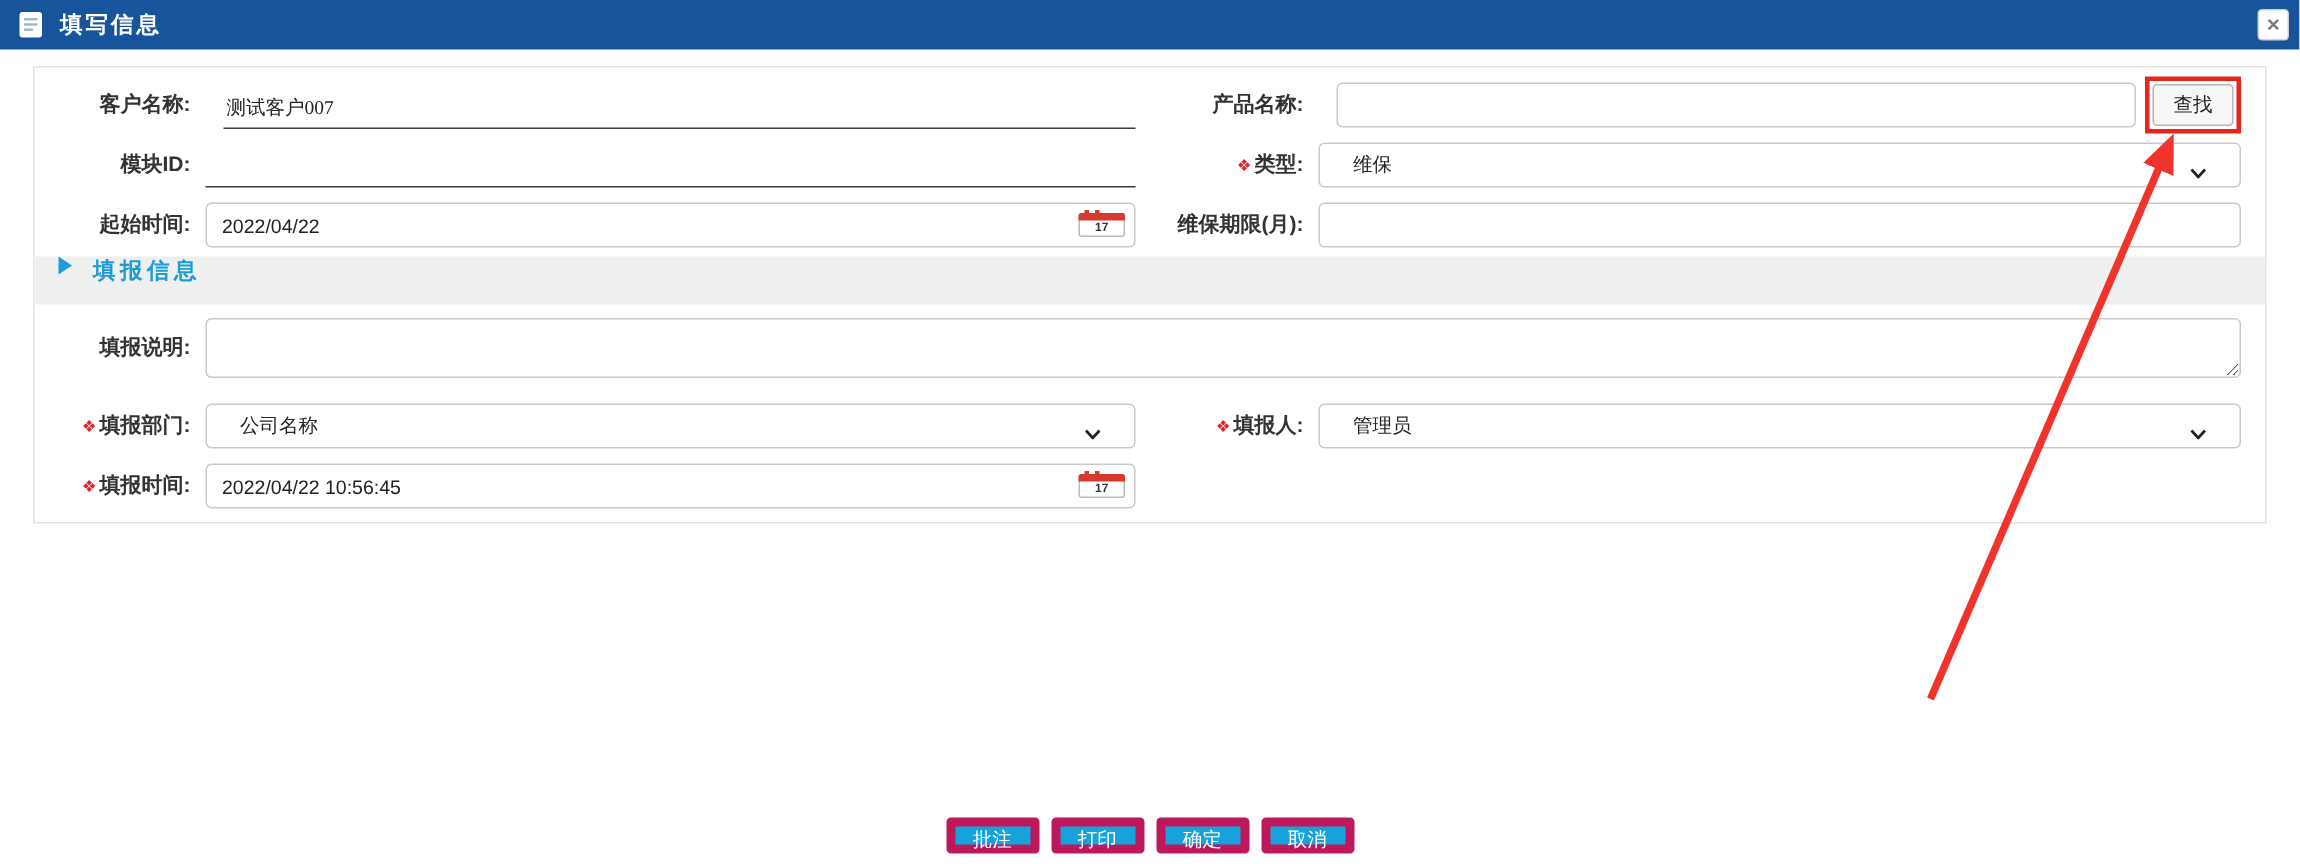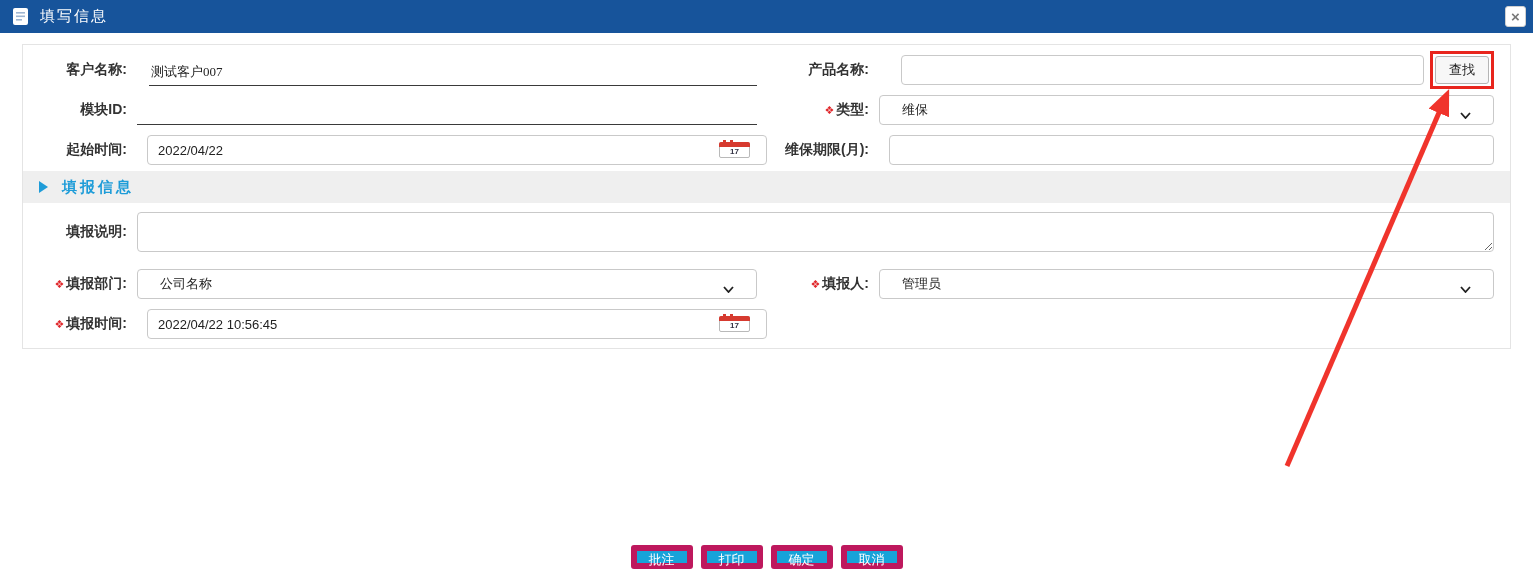--- a/index.html
+++ b/index.html
@@ -9,21 +9,21 @@
     background:#ffffff; font-family:"Liberation Sans", sans-serif;
   }
 
   
   .titlebar {
     position:absolute; top:0; left:0; width:1533px; height:33px;
     background:#17549b; display:flex; align-items:center; padding:0 12px;
   }
   .doc-icon { width:17px; height:19px; display:inline-block; flex:none; }
   .titlebar .title {
-    color:#ffffff; font-size:15px; font-weight:normal; margin-left:11px; letter-spacing:2px;
+    color:#ffffff; font-size:15px; font-weight:bold; margin-left:11px; letter-spacing:2px;
   }
   .close-btn {
     position:absolute; right:7px; top:6px; width:21px; height:21px;
     background:#ffffff; border:1px solid #d0d0d0; border-radius:3px;
     padding:0; cursor:pointer; display:flex; align-items:center; justify-content:center;
   }
   .close-btn span { color:#7a7a7a; font-weight:bold; font-size:15px; line-height:1; }
 
   
   .panel {
@@ -31,21 +31,21 @@
     border:1px solid #e4e4e4; background:#ffffff;
   }
   .row { position:absolute; display:flex; align-items:center; }
   .half-l { left:8px;  width:726px; }
   .half-r { left:744px; width:727px; }
   .r1 { top:8px;   height:34px;gap:12px; }
   .r2 { top:49px;  height:32px; }
   .r3 { top:88px;  height:34px; }
   .band {
     top:126px; height:32px; left:0; width:100%;
-    background:#efefef; display:flex; align-items:center; padding-left:16px;
+    background:#efefef; display:flex; align-items:flex-start; padding-left:16px;
   }
   .r4 { top:164px; height:45px; }
   .r5 { top:223px; height:32px; }
   .r6 { top:263px; height:32px; }
 
   .lbl {
     flex:none; display:flex; justify-content:flex-end; align-items:center;
     font-size:14px; font-weight:bold; color:#333333; white-space:nowrap;
   }
   .half-l > .lbl { width:96px; }
@@ -57,21 +57,20 @@
 
   .underline-input {
     width:100%; border:none; border-bottom:1px solid #3a3a3a; border-radius:0;
     font-size:13px; color:#222; padding:4px 2px 5px 2px; outline:none; background:transparent;
     font-family:Liberation Serif, serif;
   }
   .box-input {
     width:100%; height:30px; border:1px solid #c9c9c9; border-radius:4px;
     font-size:13px; color:#222; padding:0 10px; outline:none; background:#fff;
     font-family:"Liberation Sans", sans-serif;
-    margin-left:10px;
   }
   .datebox { position:relative; width:100%; }
   .datebox .box-input { padding-right:32px; }
   .cal {
     position:absolute; right:7px; top:50%; transform:translateY(-50%);
     width:31px; height:16px; background:#ffffff; border:1px solid #b9b9b9; border-radius:2px;
     display:flex; align-items:flex-end; justify-content:center; cursor:pointer;
   }
   .cal::before {
     content:""; position:absolute; top:-1px; left:-1px; right:-1px; height:5px;

